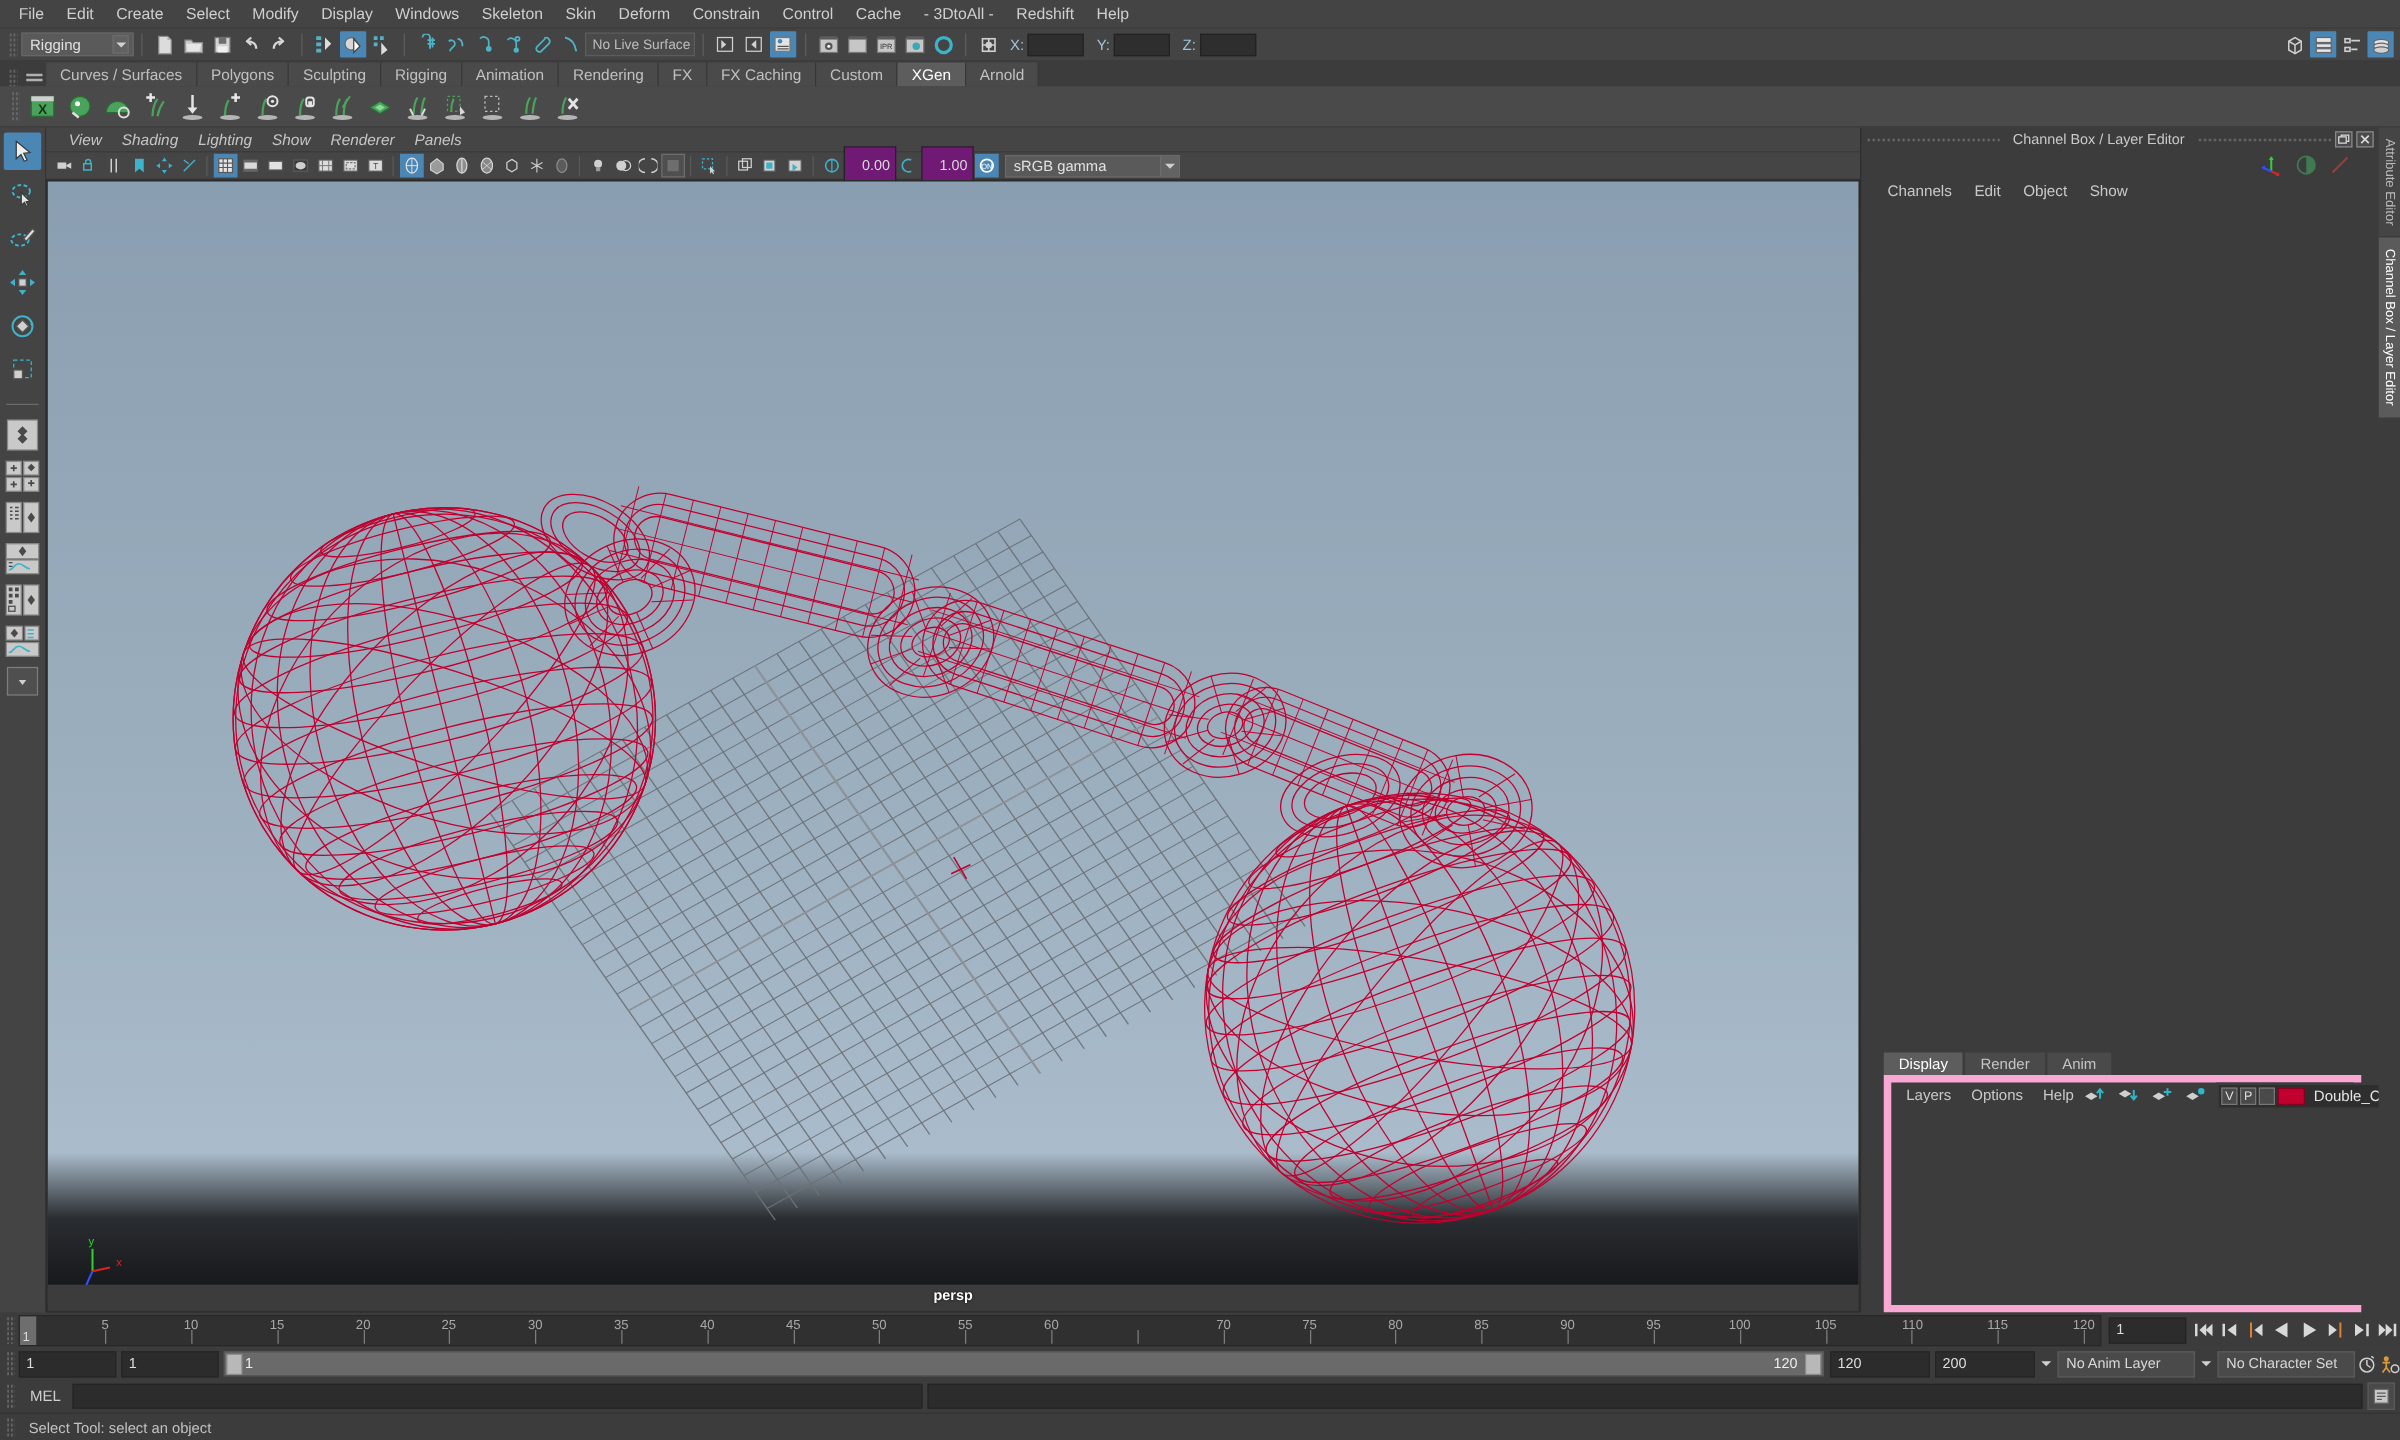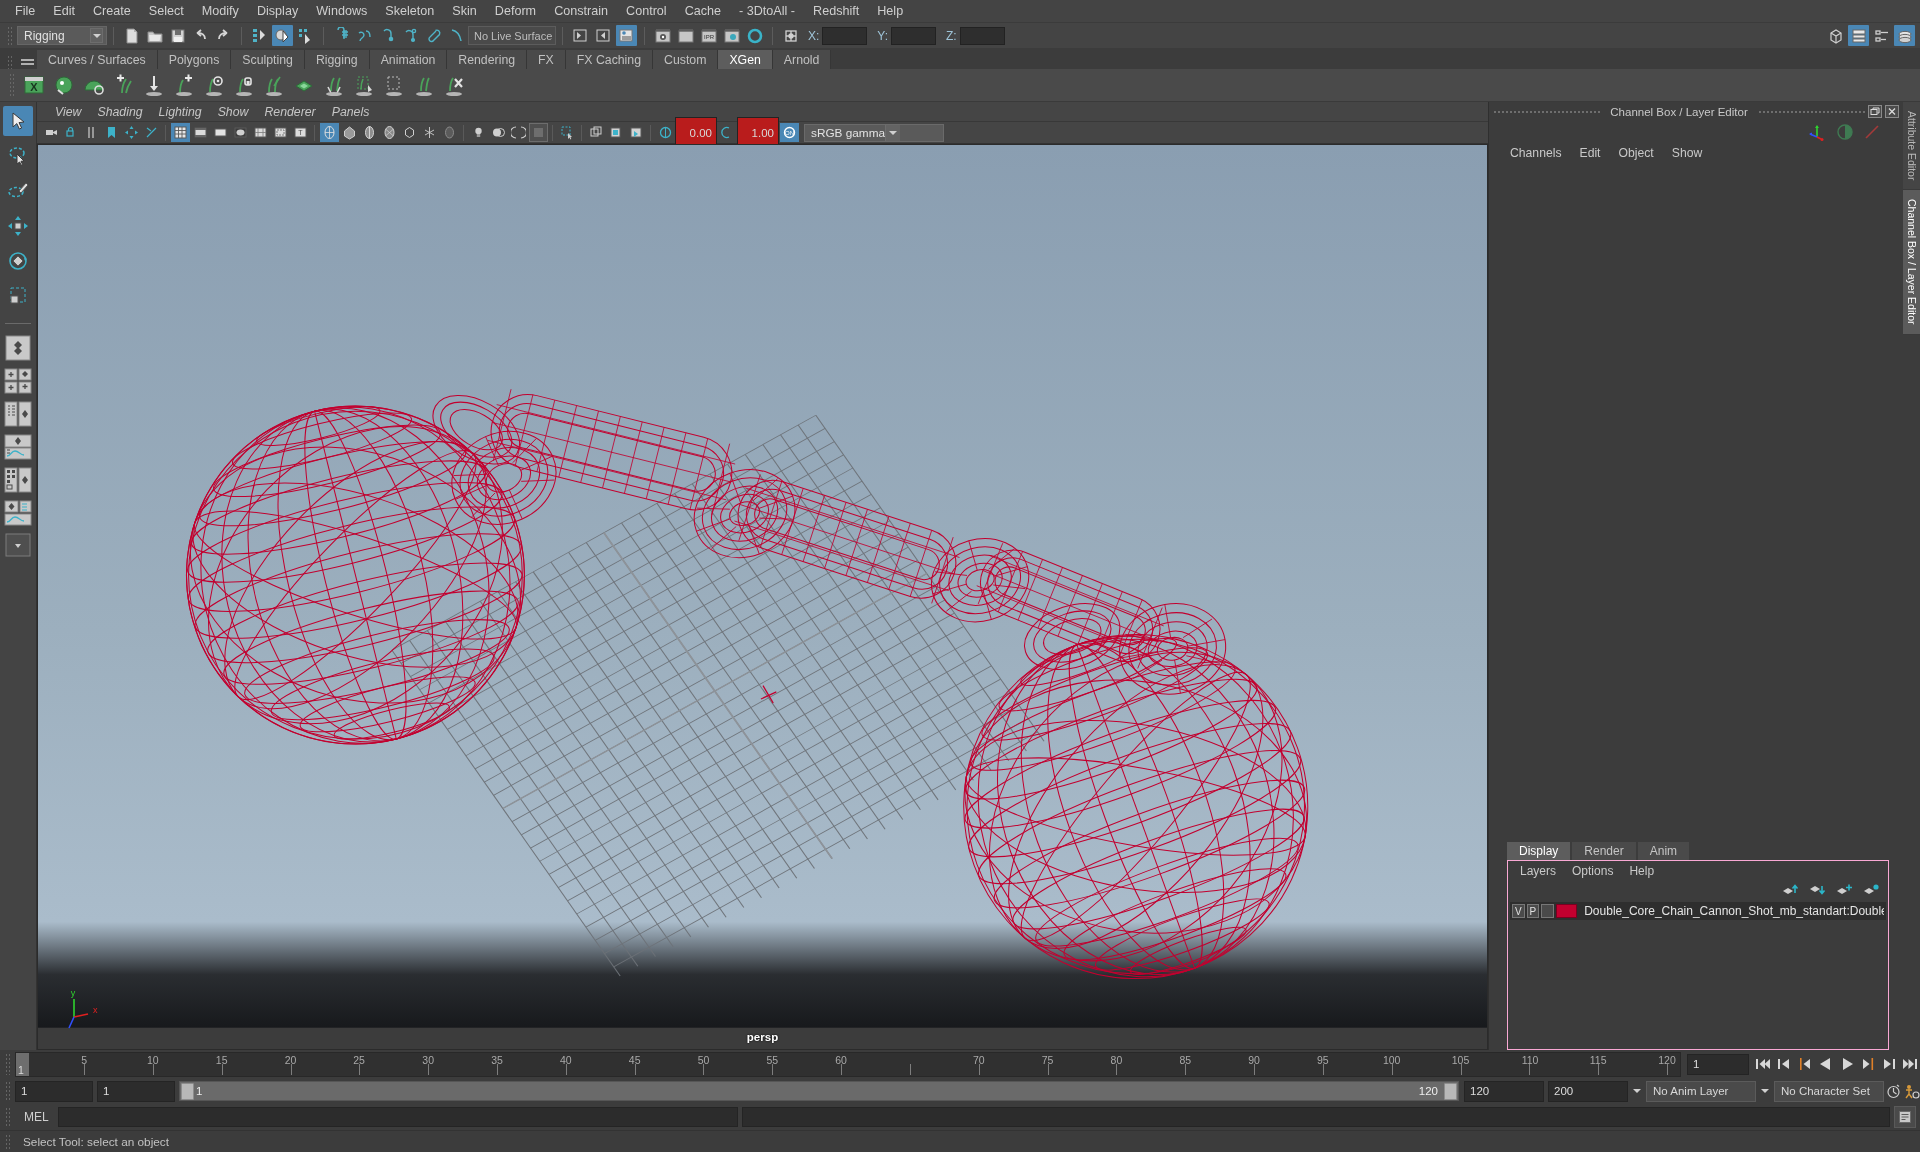--- a/index.html
+++ b/index.html
@@ -97,24 +97,24 @@
      border-left:1px solid #333; }
   .vpmenubar { height:20px; background:#454545; display:flex; align-items:center; flex:0 0 20px; padding-left:10px;
      border-bottom:1px solid #383838;font-style:italic;}
   .vpmenubar .vm { padding:0 8px; font-size:12.3px; color:#c6c6c6; }
   .vptoolbar { height:22px; background:#454545; display:flex; align-items:center; flex:0 0 22px; padding-left:4px;
      border-bottom:1px solid #333;}
   .vt { width:19px;height:19px; margin:0 .5px; display:flex;align-items:center;justify-content:center; flex:0 0 19px;}
   .vt.on { background:#4a87b5; }
   .vt.framed { border:1px solid #6d6d6d; background:#4f4f4f;}
   .vsep { width:1px;height:16px;background:#5a5a5a;margin:0 4px; flex:0 0 1px;}
-  .numfield { width:42px;height:32px;background:#b91c1c;border:1px solid #232323; color:#d8d8d8;
+  .numfield { width:42px;height:32px;background:#701a75;border:1px solid #232323; color:#d8d8d8;
       font-size:11.5px; display:flex;align-items:center;justify-content:flex-end;padding-right:4px; flex:0 0 42px;}
   .gammasel { width:140px;height:18px;background:#5a5a5a;border:1px solid #6a6a6a; display:flex;align-items:center;
-      padding-left:6px; font-size:11.8px;color:#e2e2e2; flex:0 0 140px; margin-left:5px;}
+      justify-content:space-between; padding-left:6px; font-size:11.8px;color:#e2e2e2; flex:0 0 140px; margin-left:5px;}
   .gammasel .arw{width:15px;height:16px;background:#636363;border-left:1px solid #6d6d6d;display:flex;align-items:center;justify-content:center;}
 
   .viewport { flex:1 1 auto; position:relative; overflow:hidden; min-height:0;
      border:1px solid #2b2b2b; }
   .vpcanvas { position:absolute; inset:0; }
   .persp-label { position:absolute; left:50%; bottom:6px; transform:translateX(-50%);
      color:#ffffff; font-size:11.5px; font-weight:bold; text-shadow:0 0 2px #000; }
   .axis-gizmo { position:absolute; left:22px; bottom:18px; width:46px; height:44px; }
 
   
@@ -129,21 +129,21 @@
   .rp-menubar { height:20px; display:flex; align-items:center; padding-left:12px; flex:0 0 20px; }
   .rp-menubar .rm { padding:0 9px; font-size:12.2px; color:#c9c9c9;}
   .cb-toolicons { height:22px; display:flex; align-items:center; justify-content:flex-end; padding-right:22px; flex:0 0 22px;}
   .cb-body { flex:1 1 auto; background:#3c3c3c; min-height:0; }
 
   .layered { flex:0 0 auto; display:flex; flex-direction:column; }
   .le-tabs { height:19px; display:flex; align-items:flex-end; padding-left:18px; flex:0 0 19px; }
   .letab { height:18px; padding:0 12px; display:flex;align-items:center;font-size:12px;color:#c4c4c4;background:#4a4a4a;
      margin-right:2px;}
   .letab.active { background:#5d5d5d; color:#ffffff;}
-  .le-box { margin:0 14px 0 18px; border:1px solid #f9a8d4; background:#3c3c3c; flex:1 1 auto; display:flex; flex-direction:column;}
+  .le-box { margin:0 14px 0 18px; border:6px solid #f9a8d4; background:#3c3c3c; flex:1 1 auto; display:flex; }
   .le-menubar { height:19px; display:flex; align-items:center; padding-left:4px; flex:0 0 19px;}
   .le-menubar .lm { padding:0 8px; font-size:12px; color:#c9c9c9;}
   .le-icons { height:20px; display:flex; align-items:center; justify-content:flex-end; padding-right:8px; gap:10px; flex:0 0 20px;}
   .le-list { flex:1 1 auto; background:#3c3c3c; padding:2px; min-height:0;}
   .le-row { height:18px; background:#2e2e2e; display:flex; align-items:center; padding:0 2px; gap:2px;}
   .le-chk { width:13px;height:14px;border:1px solid #777; background:#4a4a4a; font-size:10px; color:#e0e0e0;
       display:flex;align-items:center;justify-content:center;}
   .le-swatch { width:22px;height:14px; background:#c2002f; border:1px solid #7a0020;}
   .le-name { font-size:12px; color:#e4e4e4; margin-left:5px; white-space:nowrap; overflow:hidden;}
 

